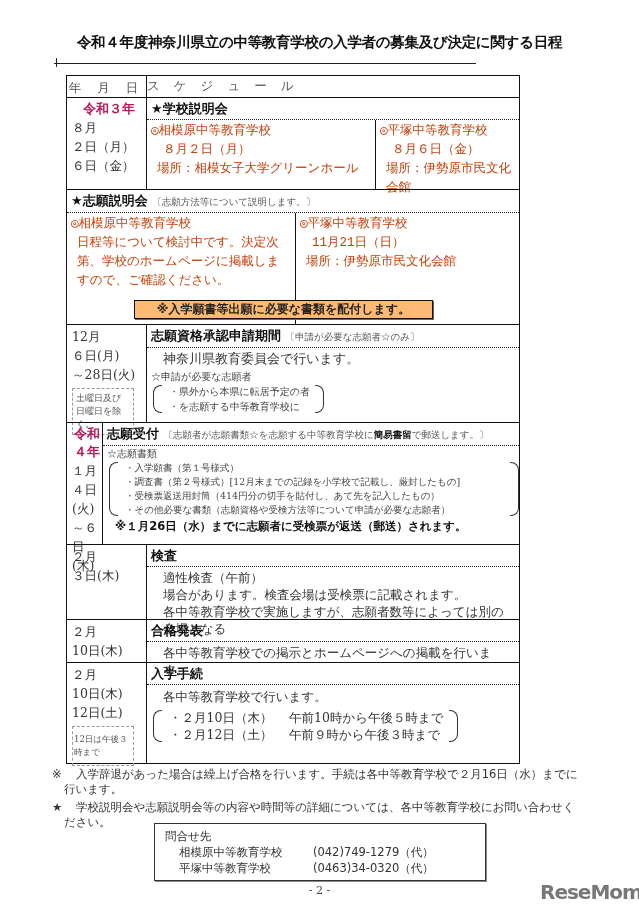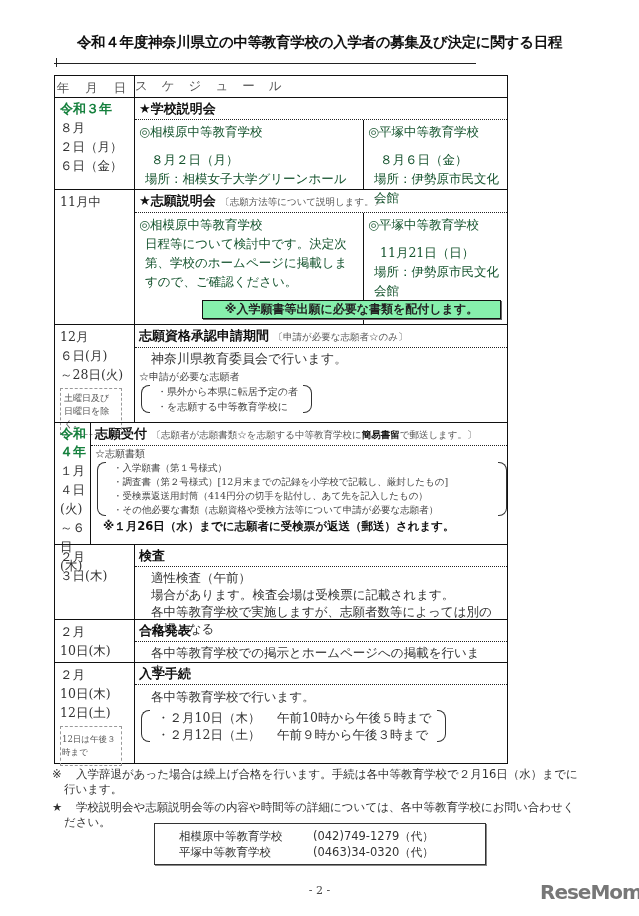--- a/index.html
+++ b/index.html
@@ -3,40 +3,40 @@
 <meta charset="utf-8">
 <style>
   html, body { margin:0; padding:0; background:#fff; }
   body { width:639px; height:916px; position:relative; overflow:hidden;
          font-family:"DejaVu Serif", serif; color:#222; font-size:12.5px; }
   .title { position:absolute; left:0; top:33px; width:639px; text-align:center;
            font-family:"DejaVu Sans", sans-serif; font-weight:bold; font-size:14.5px; color:#111; letter-spacing:-0.3px; }
   .rule { position:absolute; left:54px; top:63px; width:422px; height:0; border-top:1.3px solid #222; }
   .rule-tick { position:absolute; left:56px; top:58px; width:0; height:9px; border-left:1.3px solid #222; }
 
-  .tbl { position:absolute; left:54px; top:75px; width:452px; border:1.4px solid #111; }
+  .tbl { position:absolute; left:66px; top:75px; width:452px; border:1.4px solid #111; }
   .row { position:relative; border-top:1.2px solid #111; display:flex; }
   .row.first { border-top:none; }
   .c-date { width:80px; border-right:1.2px solid #111; padding:2px 0 2px 5px; box-sizing:border-box; }
   .c-sched { flex:1; box-sizing:border-box; }
   .hdr .c-date { text-align:center; padding-left:0; color:#555; letter-spacing:6px; height:21px; line-height:20px; }
   .hdr .c-sched { color:#555; letter-spacing:14px; line-height:20px; }
-  .yr { font-family:"DejaVu Sans", sans-serif; font-weight:bold; font-size:13px; color:#15803d; line-height:18px; }
+  .yr { font-family:"DejaVu Sans", sans-serif; font-weight:bold; font-size:13px; color:#be185d; line-height:18px;text-align:center; }
   .dl { line-height:19px; color:#333; }
   .note-box { border:1px dashed #999; font-size:9px; color:#555; padding:3px 3px; margin:4px 12px 4px 0; line-height:13px; }
   .sec-head { font-family:"DejaVu Sans", sans-serif; font-weight:bold; font-size:13px; color:#111;
               padding:1px 4px; border-bottom:1.2px dotted #222; line-height:19px; white-space:nowrap; }
   .sec-head .sub { font-family:"DejaVu Serif", serif; font-weight:normal; font-size:9.5px; color:#555; }
   .sec-head .sub b { font-family:"DejaVu Sans", sans-serif; color:#111; }
   .split { display:flex; }
-  .split > div { flex:1; padding:2px 4px; line-height:19px; color:#14532d; }
+  .split > div { flex:1; padding:2px 4px; line-height:19px; color:#c2410c;font-family:Liberation Mono, monospace; }
   .split > div:first-child { border-right:1.2px solid #111; flex:0 0 229px; box-sizing:border-box; }
-  .ind { padding-left:12px;margin-top:9px; }
+  .ind { padding-left:12px; }
   .boxed { position:absolute; font-family:"DejaVu Sans", sans-serif; font-weight:bold; font-size:12px;
-           border:1.2px solid #111; background:#86efac; text-align:center; line-height:17px; box-shadow:1px 1px 0 #666; }
+           border:1.2px solid #111; background:#fdba74; text-align:center; line-height:17px; box-shadow:1px 1px 0 #666; }
   .body { padding:2px 8px; line-height:17px; color:#333; }
   .small { font-size:10px; line-height:15px; color:#444; }
   .brack { display:inline-block; position:relative; padding:0 14px 0 16px; margin-left:6px; }
   .brack:before, .brack:after { content:""; position:absolute; top:1px; bottom:1px; width:8px; border:1.2px solid #333; }
   .brack:before { left:0; border-right:none; border-radius:8px 0 0 8px; }
   .brack:after { right:0; border-left:none; border-radius:0 8px 8px 0; }
   .strong-note { font-family:"DejaVu Sans", sans-serif; font-weight:bold; font-size:11.5px; color:#111; padding-left:12px; line-height:18px; }
 
   .foot { position:absolute; left:52px; width:560px; font-family:"DejaVu Sans", sans-serif; font-size:11.5px; color:#333; line-height:15px; }
   .foot .mk { display:inline-block; width:24px; }
@@ -79,23 +79,20 @@
         <div>
           <div>◎平塚中等教育学校</div>
           <div class="ind">８月６日（金）</div>
           <div style="padding-left:6px">場所：伊勢原市民文化会館</div>
         </div>
       </div>
     </div>
   </div>
 
   <div class="row" style="height:134px">
-    <div class="c-date">
-      <div class="dl">11月中</div>
-    </div>
     <div class="c-sched" style="position:relative">
       <div class="sec-head"><span>★志願説明会</span> <span class="sub">〔志願方法等について説明します。〕</span></div>
       <div class="split" style="height:112px">
         <div>
           <div>◎相模原中等教育学校</div>
           <div style="padding-left:6px">日程等について検討中です。決定次</div>
           <div style="padding-left:6px">第、学校のホームページに掲載しま</div>
           <div style="padding-left:6px">すので、ご確認ください。</div>
         </div>
         <div>
@@ -199,20 +196,21 @@
 <div class="foot" style="top:767px">
   <div><span class="mk">※</span><span>入学辞退があった場合は繰上げ合格を行います。手続は各中等教育学校で２月16日（水）までに</span></div>
   <div style="padding-left:12px">行います。</div>
 </div>
 <div class="foot" style="top:800px">
   <div><span class="mk">★</span><span>学校説明会や志願説明会等の内容や時間等の詳細については、各中等教育学校にお問い合わせく</span></div>
   <div style="padding-left:12px">ださい。</div>
 </div>
 
 <div class="contact">
+  <div>問合せ先</div>
   <div class="r">
       <span>相模原中等教育学校</span>
       <span>(042)749-1279（代）</span>
     </div>
   <div class="r">
       <span>平塚中等教育学校</span>
       <span>(0463)34-0320（代）</span>
     </div>
 </div>
 

